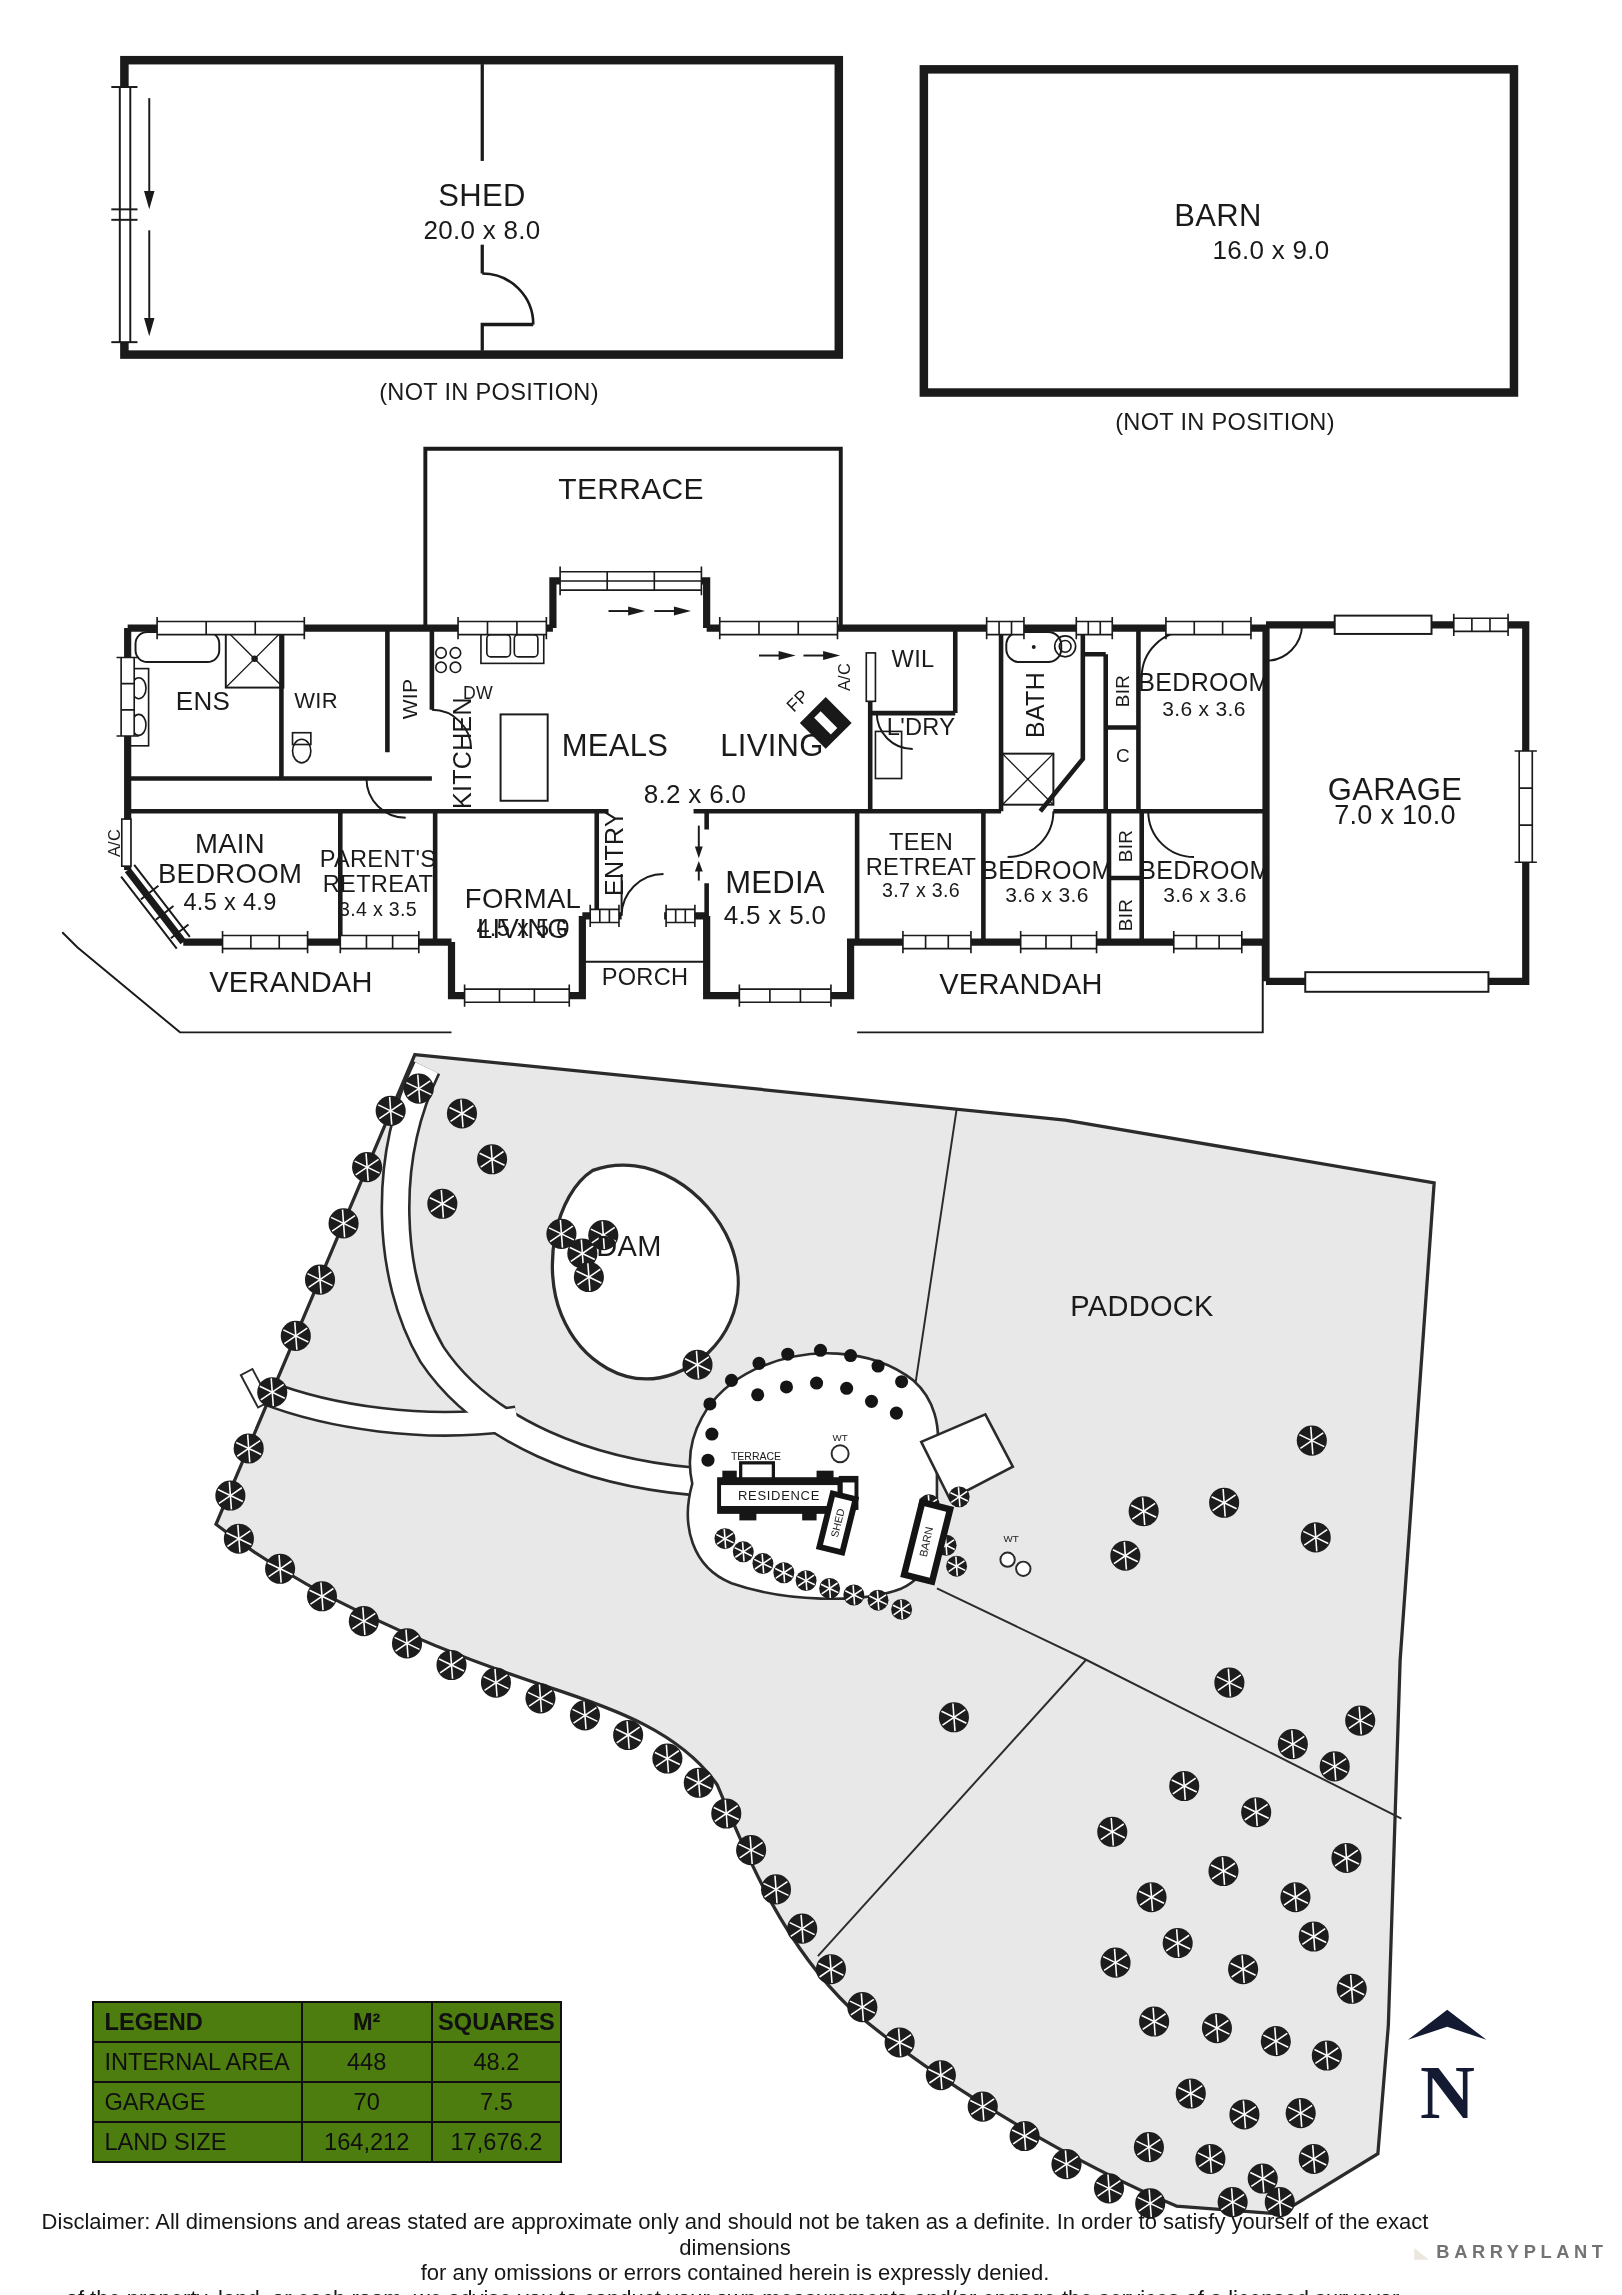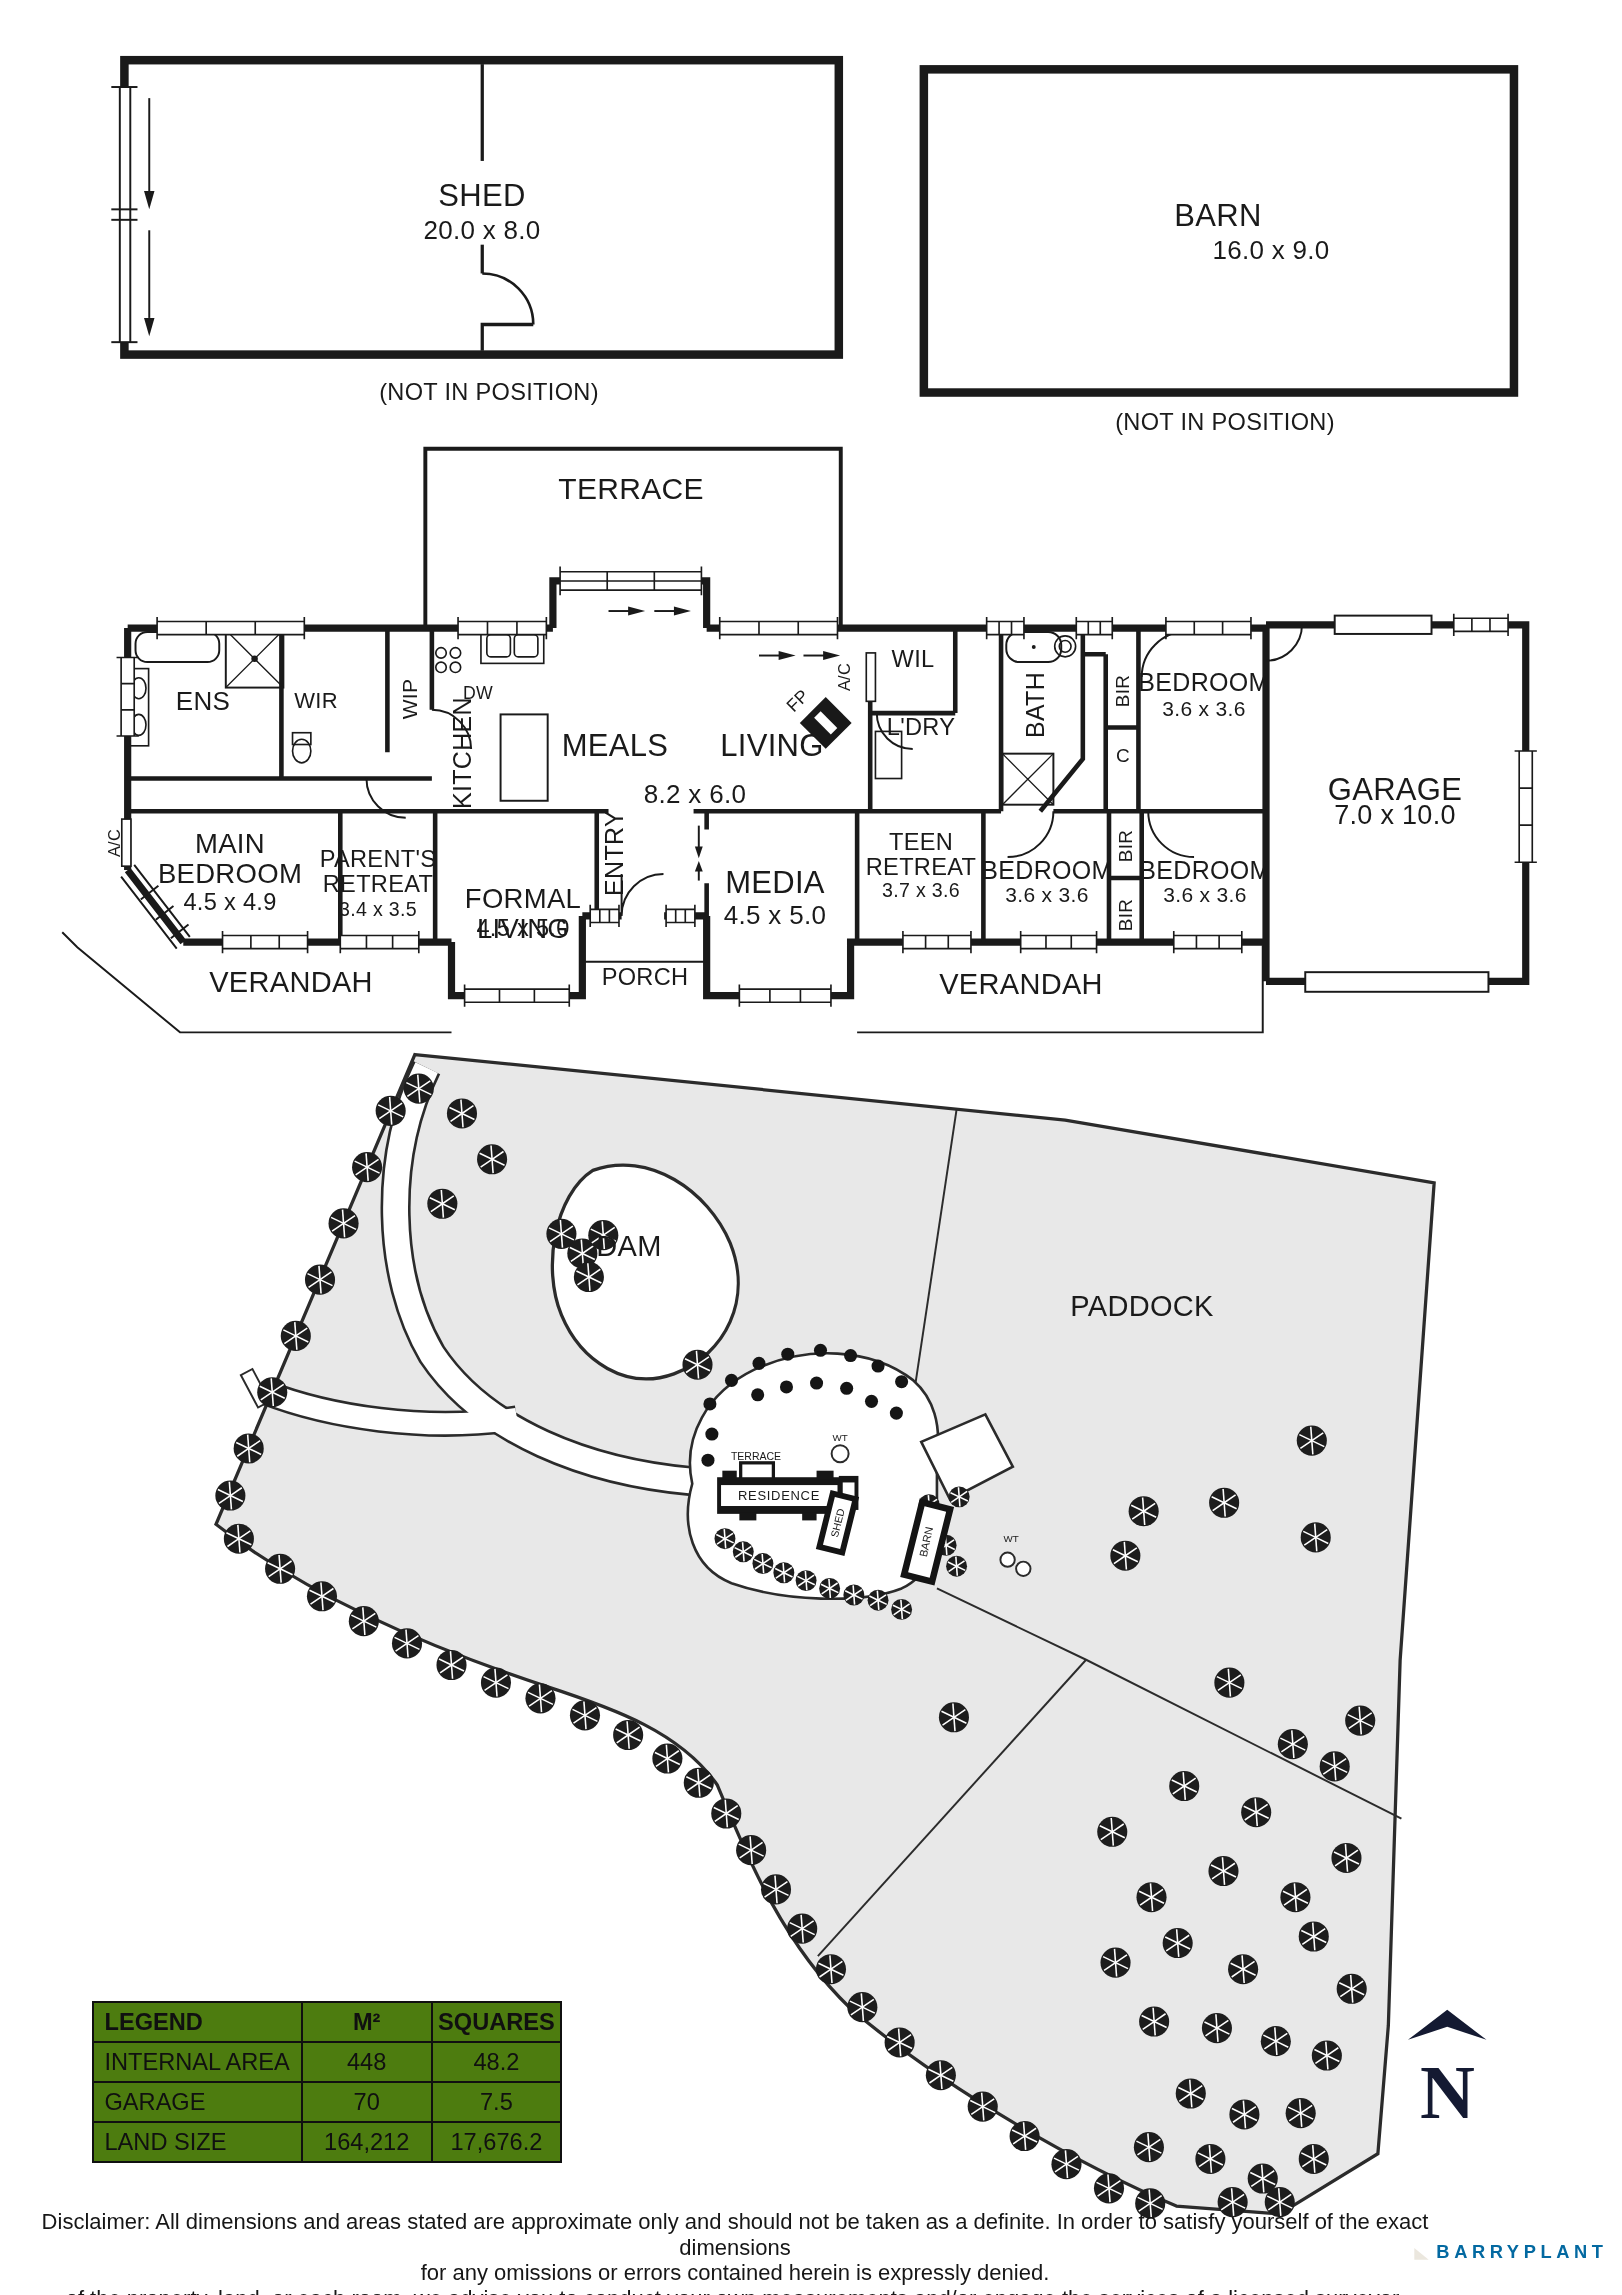--- a/index.html
+++ b/index.html
@@ -28,21 +28,21 @@
   #disclaimer{
     position:absolute;left:0;top:2209px;width:1470px;text-align:center;
     font-size:22px;line-height:25.5px;color:#161616;font-weight:400;
   }
   #north-n{
     position:absolute;left:1408px;top:2049px;width:79px;text-align:center;
     font-family:"Liberation Serif",serif;font-weight:700;font-size:76px;color:#141a32;
   }
   #watermark{
     position:absolute;right:14.4px;top:2241px;display:flex;align-items:center;gap:6.5px;
-    font-weight:700;font-size:18.3px;letter-spacing:4.6px;color:#0369a1;
+    font-weight:700;font-size:18.3px;letter-spacing:4.6px;color:#737373;
   }
 </style>
 </head>
 <body>
 
 <svg id="plan-svg" width="1622" height="2295" viewBox="0 0 2479 3508">
 
   <g stroke="#1a1a1a" fill="none">
     <rect x="190" y="92" width="1092" height="450" stroke-width="13" fill="#ffffff"></rect>
 

